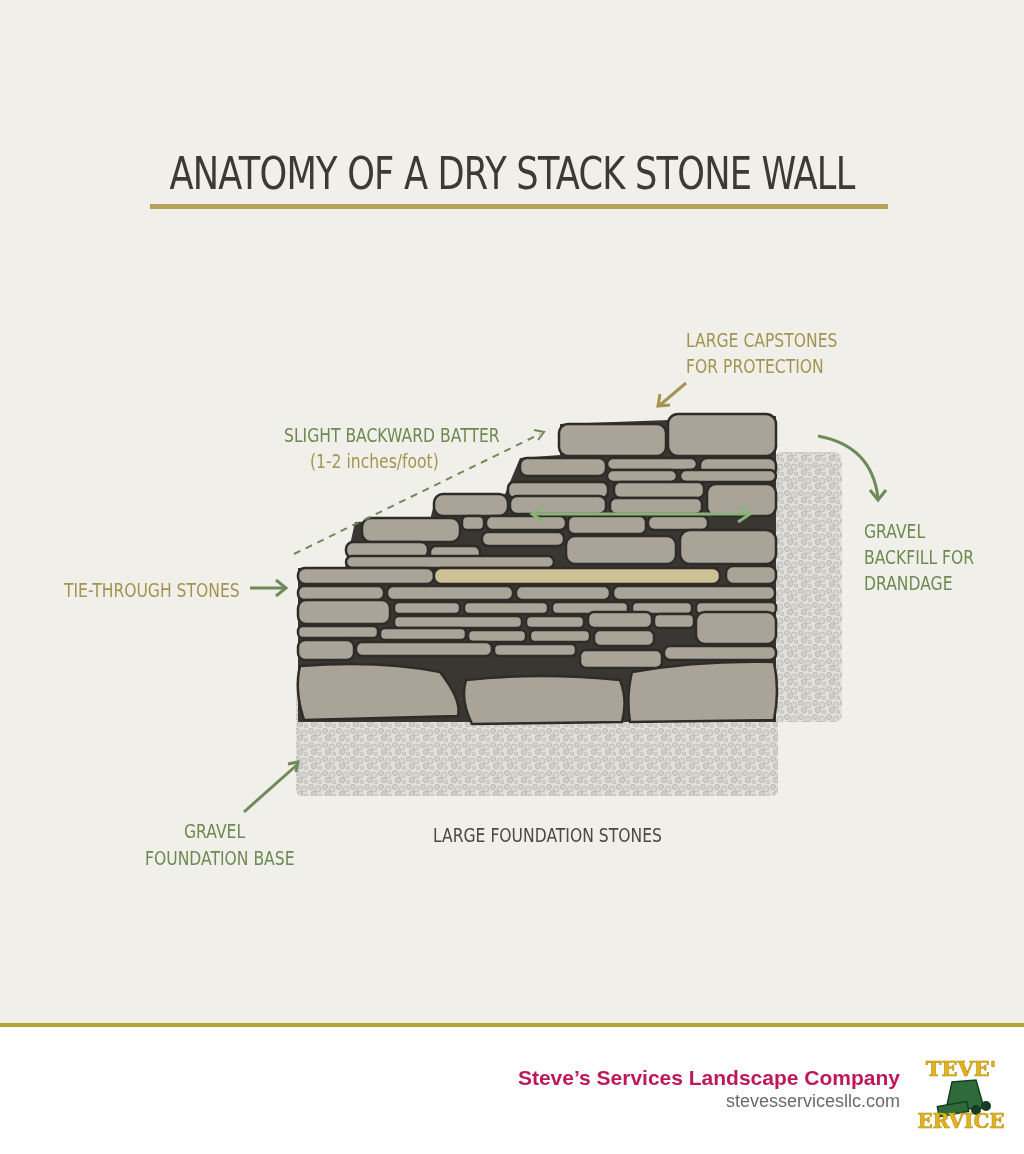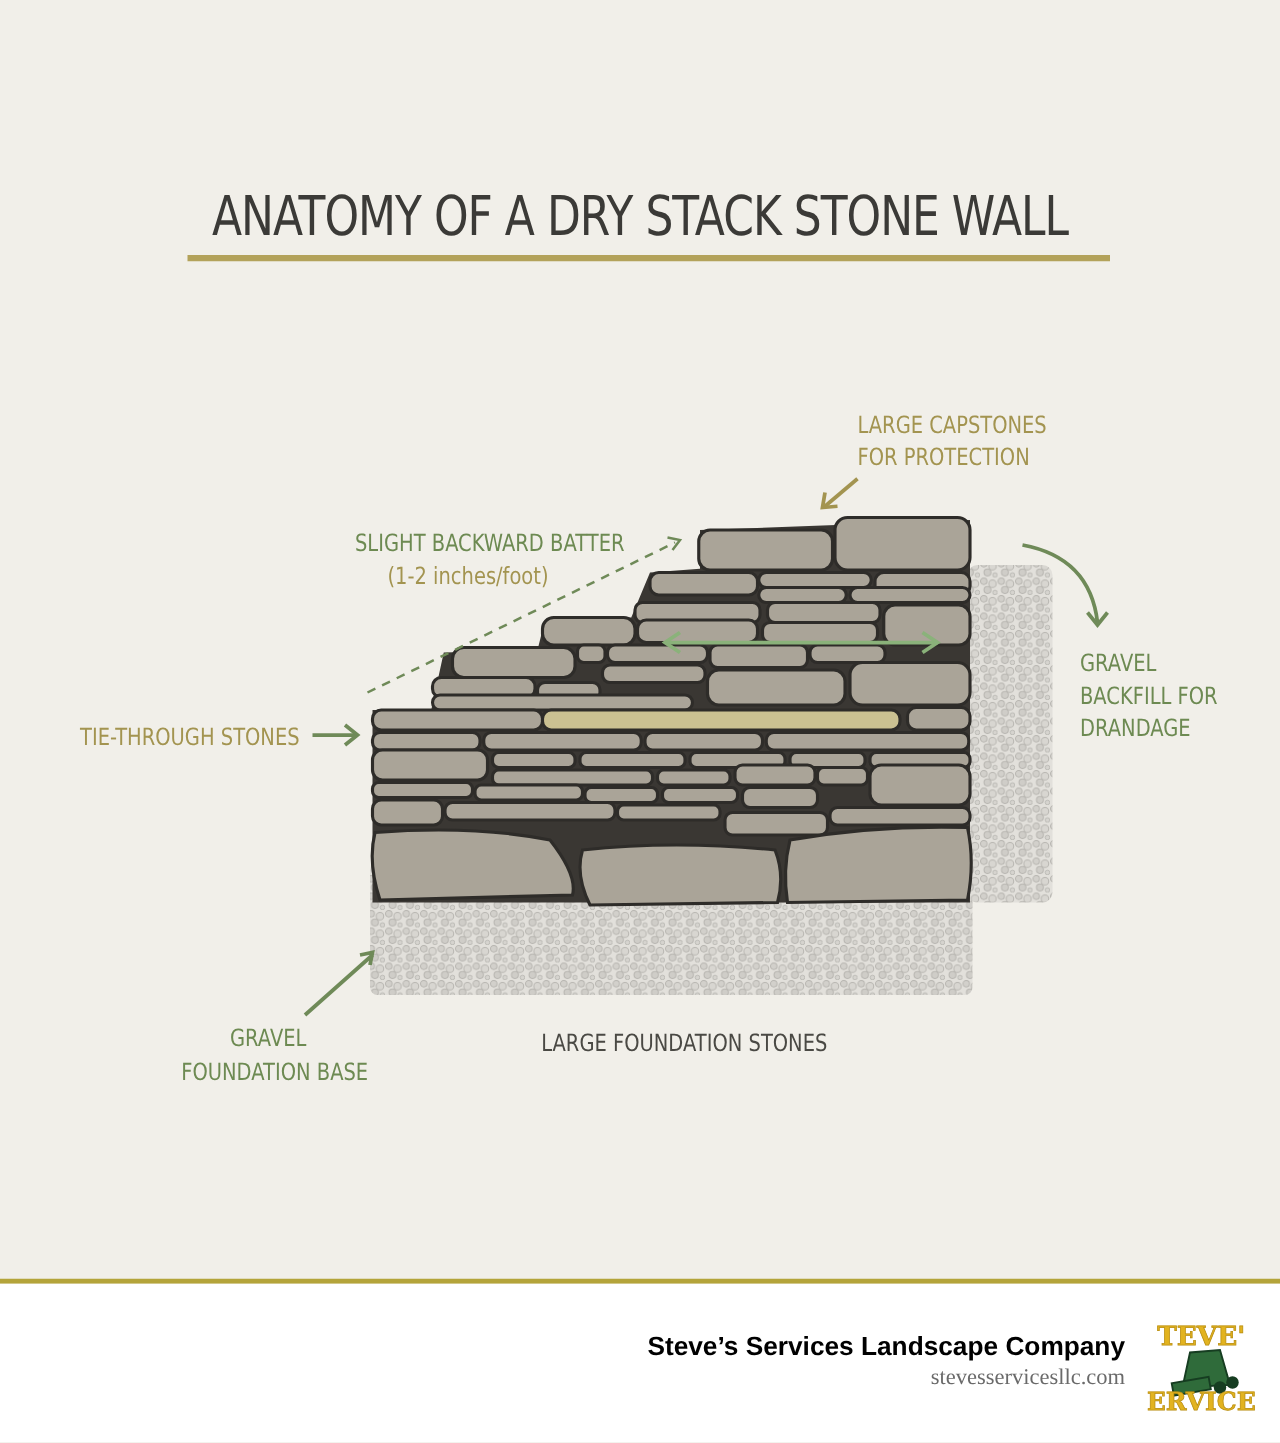--- a/index.html
+++ b/index.html
@@ -22,25 +22,25 @@
     line-height: 27px; white-space: nowrap; transform: scaleX(0.82); transform-origin: left top;
   }
   .gold { color: #a39450; }
   .green { color: #6d8a52; }
   .dark { color: #4a4944; }
   svg.diagram { position: absolute; left: 0; top: 0; }
   .footer-line { position: absolute; left: 0; top: 1023px; width: 1024px; height: 4px; background: #b4a43a; }
   .footer { position: absolute; left: 0; top: 1027px; width: 1024px; height: 127px; background: #ffffff; }
   .company {
     position: absolute; right: 124px; top: 1066px; text-align: right;
-    font-family: "Liberation Sans", sans-serif; font-weight: bold; font-size: 21px; color: #000000;
+    font-family: "Liberation Sans", sans-serif; font-weight: bold; font-size: 21px; color: #be185d;
   }
   .website {
     position: absolute; right: 124px; top: 1091px; text-align: right;
-    font-family: Liberation Serif, serif; font-size: 18px; color: #6a6a6a;
+    font-family: Liberation Sans, sans-serif; font-size: 18px; color: #6a6a6a;
   }
   .logo { position: absolute; left: 918px; top: 1052px; width: 86px; height: 80px; }
 </style>
 </head>
 <body>
 
 <div class="canvas"></div>
 
 <div class="title">ANATOMY OF A DRY STACK STONE WALL</div>
 <div class="title-underline"></div>

